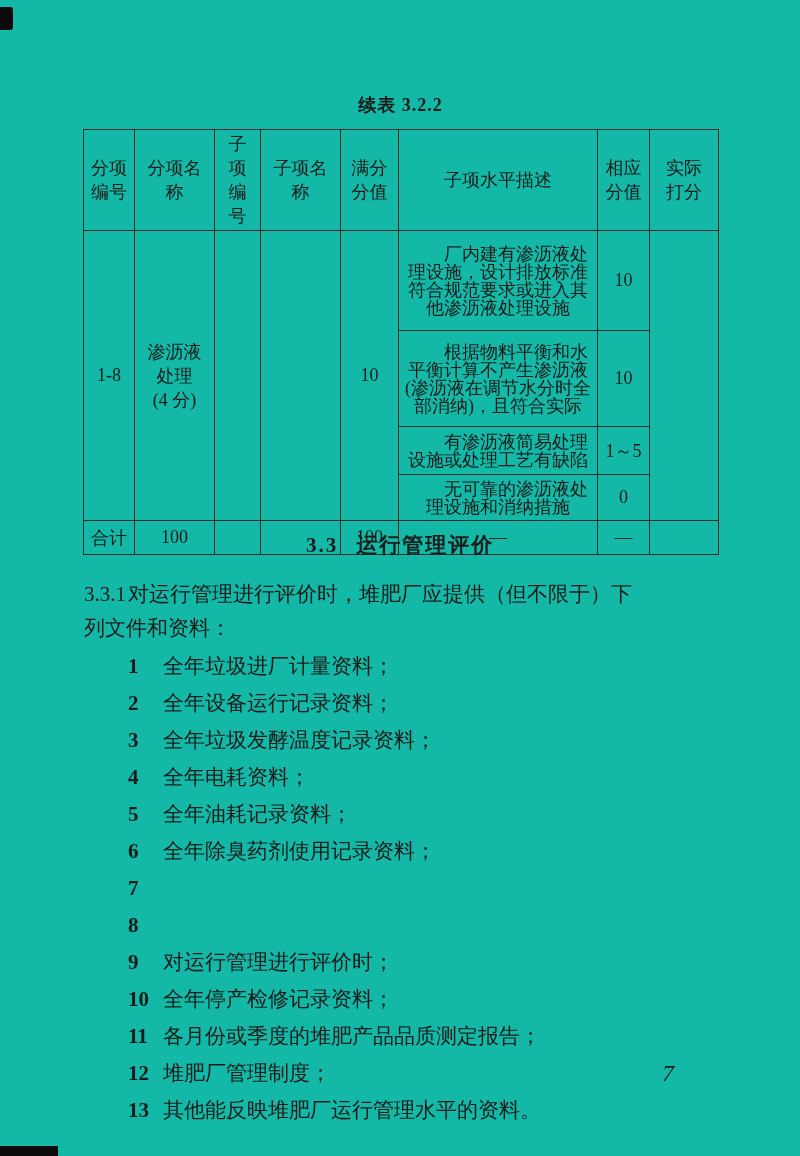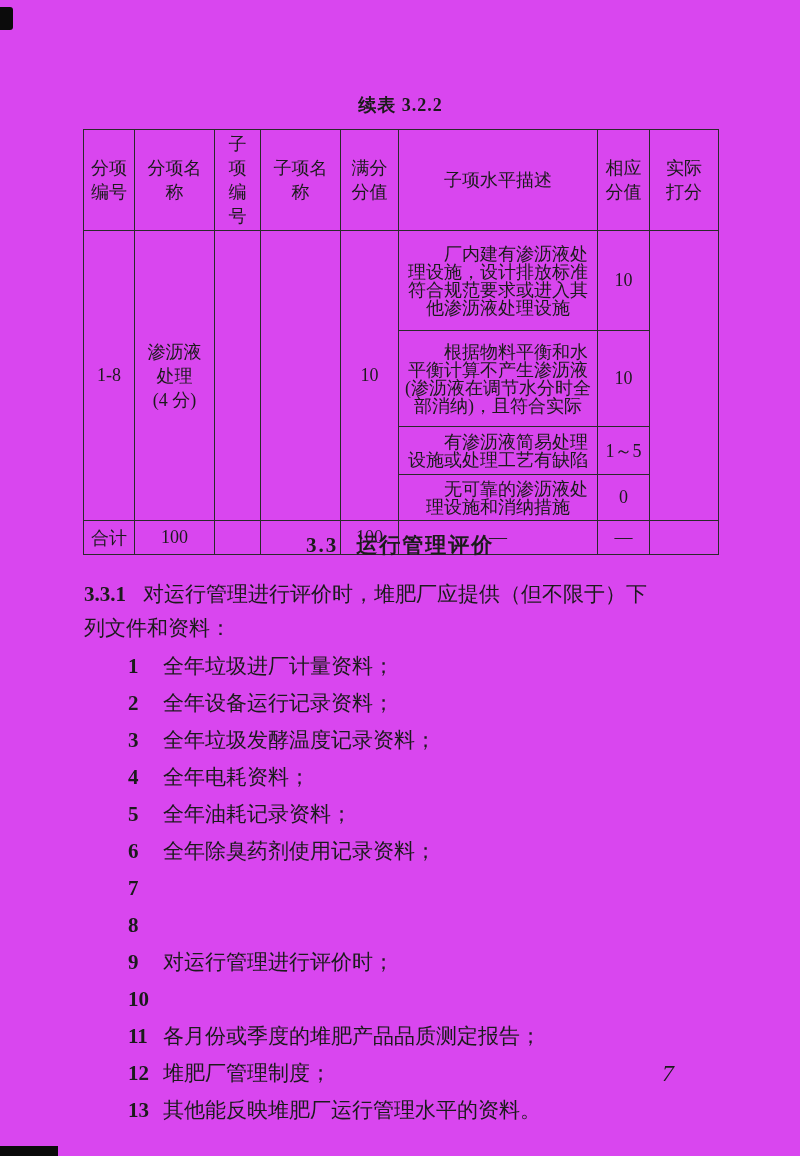--- a/index.html
+++ b/index.html
@@ -2,21 +2,21 @@
 <html><head>
 <meta charset="utf-8">
 <style>
   * { box-sizing: border-box; }
   html, body { margin: 0; padding: 0; background: #e8e8e6; }
   .page {
     position: relative;
     width: 800px;
     height: 1156px;
     margin: 0 auto;
-    background: #d946ef;
+    background: #14b8a6;
     font-family: "Liberation Serif", "DejaVu Serif", serif;
     color: #1b1b1b;
     overflow: hidden;
   }
 
   
   .mark-tl { position: absolute; left: 0; top: 7px; width: 13px; height: 23px; background: #0b0b0b; border-radius: 0 3px 3px 0; }
   .mark-bl { position: absolute; left: 0; top: 1146px; width: 58px; height: 10px; background: #0b0b0b; }
 
   
@@ -59,21 +59,21 @@
     text-align: center; font-size: 21px; font-weight: bold;
   }
   .heading .h-num { margin-right: 18px; letter-spacing: 2px; }
   .heading .h-title { letter-spacing: 2px; }
 
   
   .clause {
     position: absolute; left: 84px; top: 577px; width: 634px;
     font-size: 21px; line-height: 34px; text-align: justify;
   }
-  .clause .c-num { font-weight: bold; margin-right: 17px; }
+  .clause .c-num { font-weight: normal; margin-right: 2px; }
   .clause .c-txt { white-space: pre-line; margin-top: 24px; }
 
   
   .list { position: absolute; left: 128px; top: 648px; width: 590px; font-size: 21px; }
   .li { display: flex; line-height: 37px; }
   .li .num { font-weight: bold; min-width: 21px; margin-right: 14px; }
 
   
   .pageno {
     position: absolute; left: 662px; top: 1060px;
@@ -195,20 +195,21 @@
     </div>
     <div class="li">
       <span class="num">8</span>
     </div>
     <div class="li">
       <span class="num">9</span>
       <span>对运行管理进行评价时；</span>
     </div>
     <div class="li">
       <span class="num">10</span>
+      <span>全年停产检修记录资料；</span>
     </div>
     <div class="li">
       <span class="num">11</span>
       <span>各月份或季度的堆肥产品品质测定报告；</span>
     </div>
     <div class="li">
       <span class="num">12</span>
       <span>堆肥厂管理制度；</span>
     </div>
     <div class="li">

